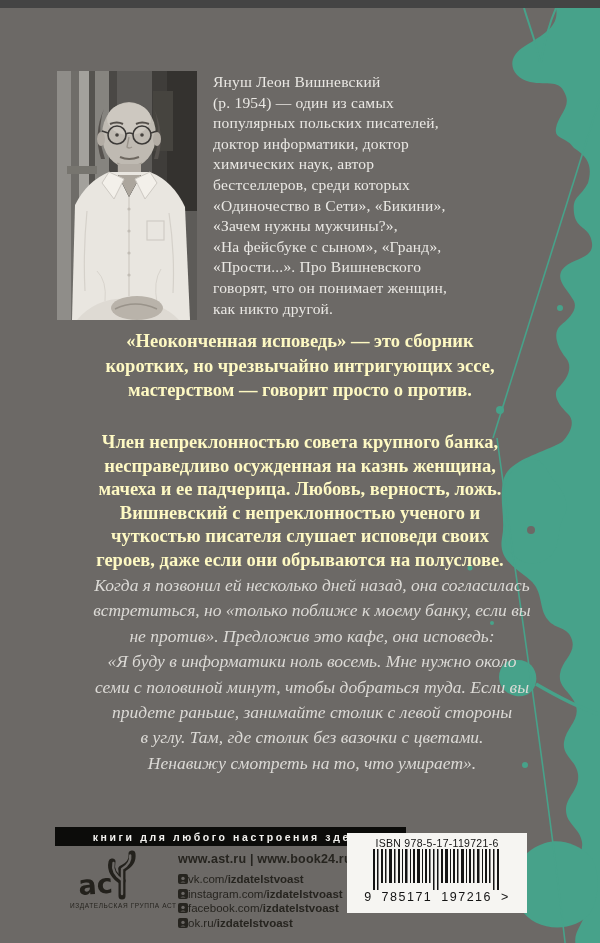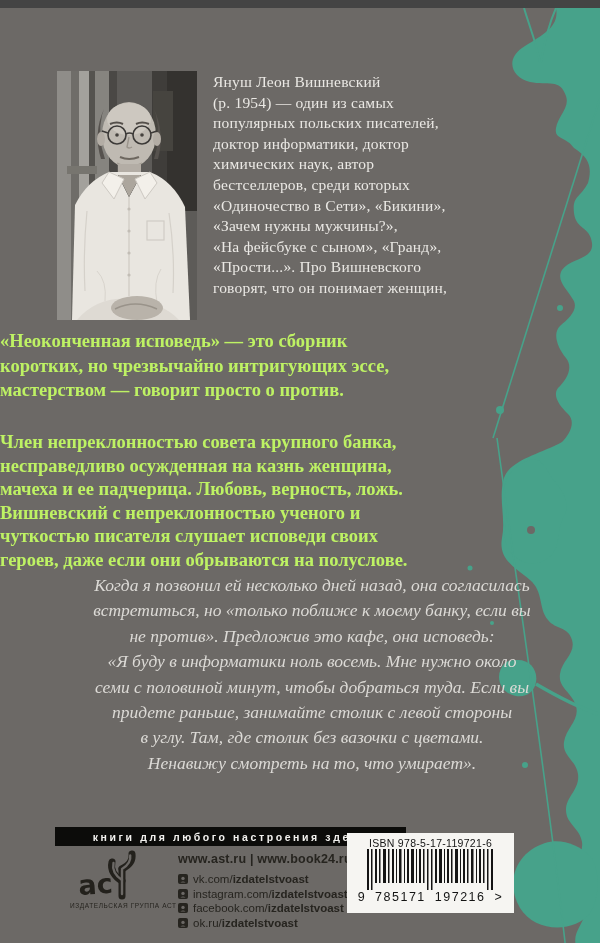--- a/index.html
+++ b/index.html
@@ -6,47 +6,47 @@
   .page{position:relative;width:600px;height:943px;background:#6c6966;overflow:hidden;
         font-family:"Liberation Serif",serif;margin-top:8px;}
   svg{display:block;}
   .splatter{position:absolute;left:0;top:0;width:600px;height:943px;pointer-events:none;}
 
   .photo{position:absolute;left:57px;top:63px;width:140px;height:249px;}
 
   .bio{position:absolute;left:213px;top:64px;font-size:15.5px;line-height:20.6px;
        color:#eae8e4;letter-spacing:0.2px;}
 
-  .ann{position:absolute;left:0;width:600px;font-weight:bold;
-       color:#bef264;}
+  .ann{position:absolute;left:0;width:600px;text-align:center;font-weight:bold;
+       color:#fef9c3;}
   .ann1{top:321px;font-size:18.5px;line-height:24.5px;}
   .ann2{top:423px;font-size:18.5px;line-height:23.5px;}
 
   .quote{position:absolute;left:0;top:565px;width:600px;text-align:center;
          font-style:italic;font-size:17.5px;line-height:25.4px;color:#dcdad6;padding-left:12px;}
 
   .line{white-space:nowrap;}
 
   .banner{position:absolute;left:55px;top:819px;width:351px;height:19px;background:#0c0c0a;
           color:#f2f1ee;font-family:"Liberation Sans",sans-serif;font-size:10.5px;
           font-weight:bold;letter-spacing:2.6px;display:flex;align-items:center;
           justify-content:center;}
 
   .publisher{position:absolute;left:70px;top:841px;width:104px;text-align:center;}
   .publisher-label{font-family:"Liberation Sans",sans-serif;font-size:6.5px;
                    letter-spacing:0.6px;color:#26241f;margin-top:1px;white-space:nowrap;}
 
   .links{position:absolute;left:178px;top:844px;font-family:"Liberation Sans",sans-serif;
          color:#26241f;}
   .web{font-weight:bold;font-size:12.5px;margin-bottom:6px;letter-spacing:0.2px;}
-  .social-row{display:flex;align-items:center;gap:5px;font-size:11.5px;line-height:14.5px;}
+  .social-row{display:flex;align-items:center;font-size:11.5px;line-height:14.5px;}
   .social-row .bold{font-weight:bold;}
   .sicon{width:10px;height:10px;flex:0 0 10px;}
 
-  .barcode-box{position:absolute;left:347px;top:825px;width:167px;height:80px;
+  .barcode-box{position:absolute;left:347px;top:825px;width:180px;height:80px;
                background:#f6f5f2;display:flex;flex-direction:column;align-items:center;
                z-index:3;}
   .isbn{font-family:"Liberation Sans",sans-serif;font-size:10.5px;color:#141414;
         margin-top:4px;letter-spacing:0.3px;white-space:nowrap;}
   .digits{font-family:"Liberation Sans",sans-serif;font-size:12.5px;color:#141414;
           display:flex;gap:9px;margin-top:-1px;letter-spacing:1.5px;}
 </style>
 </head>
 <body>
 
@@ -148,20 +148,21 @@
       <div class="line">(р. 1954) — один из самых</div>
       <div class="line">популярных польских писателей,</div>
       <div class="line">доктор информатики, доктор</div>
       <div class="line">химических наук, автор</div>
       <div class="line">бестселлеров, среди которых</div>
       <div class="line">«Одиночество в Сети», «Бикини»,</div>
       <div class="line">«Зачем нужны мужчины?»,</div>
       <div class="line">«На фейсбуке с сыном», «Гранд»,</div>
       <div class="line">«Прости...». Про Вишневского</div>
       <div class="line">говорят, что он понимает женщин,</div>
+      <div class="line">как никто другой.</div>
     </div>
 
   <div class="ann ann1">
 
   <div class="line">«Неоконченная исповедь» — это сборник</div>
       <div class="line">коротких, но чрезвычайно интригующих эссе,</div>
       <div class="line">мастерством — говорит просто о против.</div>
     </div>
 
   <div class="ann ann2">

